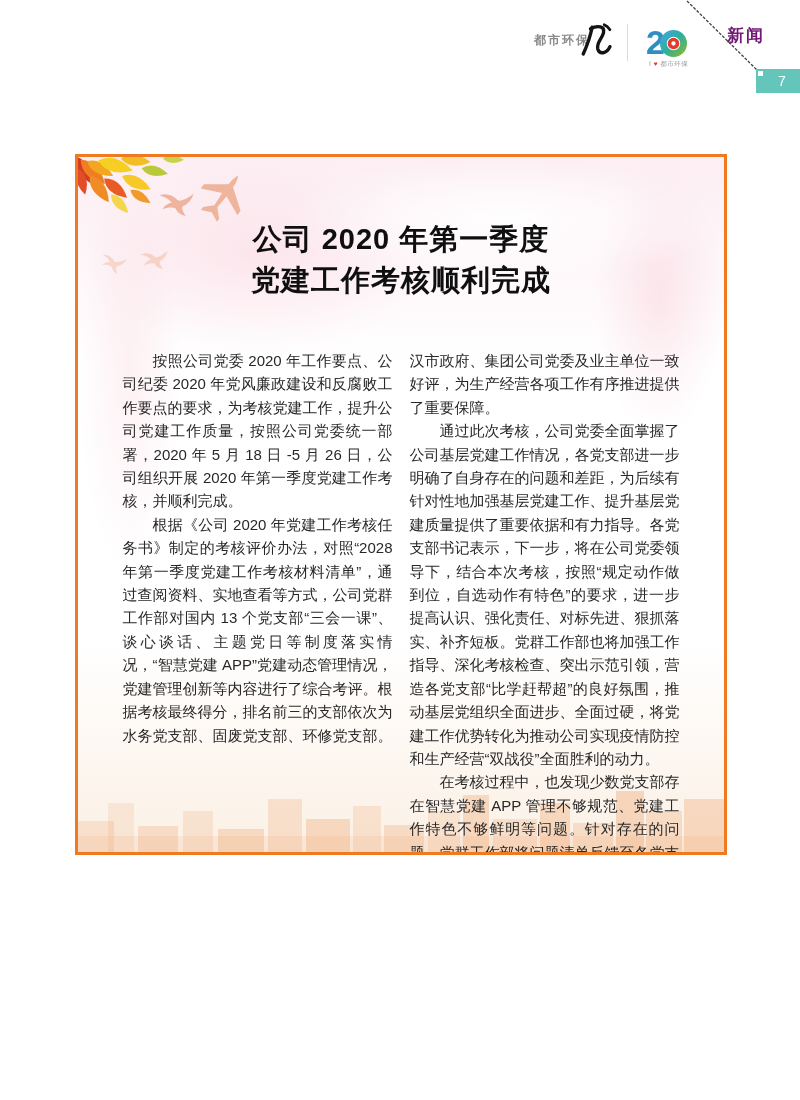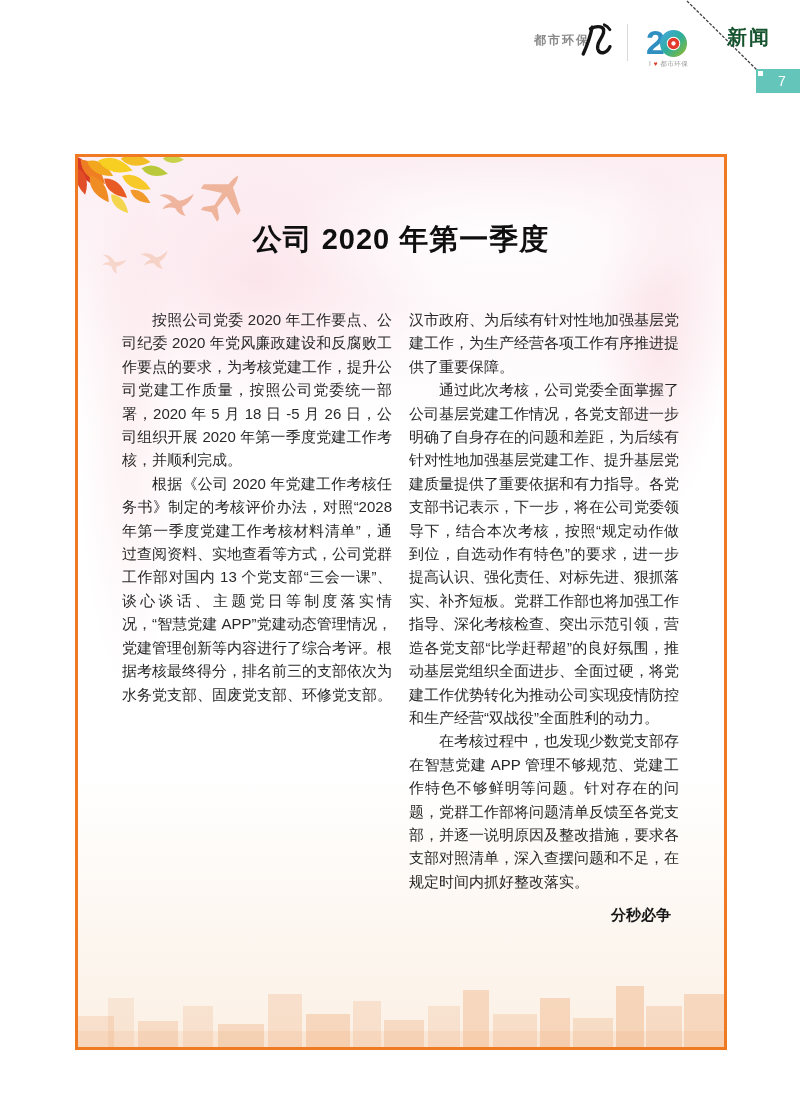--- a/index.html
+++ b/index.html
@@ -23,31 +23,31 @@
   }
   .logo20 .ring{margin-left:-5px;margin-top:2px;}
   .logo-caption{
     position:absolute;left:649px;top:60px;font-size:6.5px;color:#9a9a9a;
     letter-spacing:.5px;white-space:nowrap;
   }
   .logo-caption .heart{color:#e0392b;}
   .diag-line{position:absolute;left:686px;top:0;}
   .section-label{
     position:absolute;left:727px;top:24px;
-    font-size:20px;font-weight:bold;color:#14532d;letter-spacing:2px;
+    font-size:17px;font-weight:bold;color:#701a75;letter-spacing:2px;
   }
   .page-num-box{
     position:absolute;left:756px;top:69px;width:52px;height:24px;
     background:#64c5bb;color:#ffffff;font-size:14px;
     display:flex;align-items:center;justify-content:center;
   }
   .corner-sq{position:absolute;left:2px;top:2px;width:5px;height:5px;background:#ffffff;}
   
   .card{
-    position:absolute;left:75px;top:154px;width:652px;height:896px;
+    position:absolute;left:75px;top:154px;width:652px;height:701px;
     border:3px solid #f07a22;box-sizing:border-box;overflow:hidden;
     background:
       radial-gradient(closest-side at 66% 9%, rgba(255,255,255,.95), rgba(255,255,255,0)),
       radial-gradient(closest-side at 28% 14%, rgba(249,204,216,.40), rgba(249,204,216,0)),
       radial-gradient(closest-side at 90% 20%, rgba(246,192,206,.35), rgba(246,192,206,0)),
       radial-gradient(closest-side at 8% 30%, rgba(250,214,222,.35), rgba(250,214,222,0)),
       linear-gradient(180deg,#fceef3 0%,#ffffff 30%,#ffffff 70%,#fbf0e5 100%);
   }
   .deco{position:absolute;pointer-events:none;}
   .leaves{left:-3px;top:-3px;}
@@ -55,21 +55,21 @@
   .bird-lg{left:82px;top:32px;transform:rotate(-8deg);opacity:.8;}
   .bird-sm1{left:18px;top:92px;transform:scale(.72) rotate(6deg);opacity:.55;}
   .bird-sm2{left:60px;top:88px;transform:scale(.8) rotate(-14deg);opacity:.6;}
   .skyline{left:0;bottom:-1px;}
   .card-title{
     position:relative;margin:62px 0 0;text-align:center;
     font-size:29px;line-height:41px;font-weight:800;color:#0f0f0f;letter-spacing:1px;
   }
   .card-title .line{display:block;}
   .columns{
-    position:relative;display:flex;gap:17px;padding:0 44px;margin-top:48px;
+    position:relative;display:flex;gap:17px;padding:0 44px;margin-top:48px;justify-content:center;
   }
   .col{
     width:270px;flex:0 0 270px;
     font-size:15px;line-height:23.4px;color:#282828;text-align:justify;
   }
   .col p{margin:0;}
   p.indent{text-indent:2em;}
   .signature{
     text-align:right;font-weight:bold;color:#161616;
     margin-top:10px !important;padding-right:8px;
@@ -177,29 +177,30 @@
         <rect x="462" y="22" width="30" height="50" opacity="0.32"></rect>
         <rect x="495" y="42" width="40" height="30" opacity="0.24"></rect>
         <rect x="538" y="10" width="28" height="62" opacity="0.34"></rect>
         <rect x="568" y="30" width="36" height="42" opacity="0.26"></rect>
         <rect x="606" y="18" width="44" height="54" opacity="0.30"></rect>
       </g>
     </svg>
 
     <h1 class="card-title">
       <span class="line">公司 2020 年第一季度</span>
+      <span class="line">党建工作考核顺利完成</span>
     </h1>
 
     <div class="columns">
       <div class="col">
         <p class="indent">按照公司党委 2020 年工作要点、公司纪委 2020 年党风廉政建设和反腐败工作要点的要求，为考核党建工作，提升公司党建工作质量，按照公司党委统一部署，2020 年 5 月 18 日 -5 月 26 日，公司组织开展 2020 年第一季度党建工作考核，并顺利完成。</p>
         <p class="indent">根据《公司 2020 年党建工作考核任务书》制定的考核评价办法，对照“2028 年第一季度党建工作考核材料清单”，通过查阅资料、实地查看等方式，公司党群工作部对国内 13 个党支部“三会一课”、谈心谈话、主题党日等制度落实情况，“智慧党建 APP”党建动态管理情况，党建管理创新等内容进行了综合考评。根据考核最终得分，排名前三的支部依次为水务党支部、固废党支部、环修党支部。</p>
       </div>
       <div class="col">
-        <p>汉市政府、为后续有针对性地加强基层党建工作，为生产经营各项工作有序推进提供了重要保障。</p>
+        <p>汉市政府、集团公司党委及业主单位一致好评，为生产经营各项工作有序推进提供了重要保障。</p>
         <p class="indent">通过此次考核，公司党委全面掌握了公司基层党建工作情况，各党支部进一步明确了自身存在的问题和差距，为后续有针对性地加强基层党建工作、提升基层党建质量提供了重要依据和有力指导。各党支部书记表示，下一步，将在公司党委领导下，结合本次考核，按照“规定动作做到位，自选动作有特色”的要求，进一步提高认识、强化责任、对标先进、狠抓落实、补齐短板。党群工作部也将加强工作指导、深化考核检查、突出示范引领，营造各党支部“比学赶帮超”的良好氛围，推动基层党组织全面进步、全面过硬，将党建工作优势转化为推动公司实现疫情防控和生产经营“双战役”全面胜利的动力。</p>
         <p class="indent">在考核过程中，也发现少数党支部存在智慧党建 APP 管理不够规范、党建工作特色不够鲜明等问题。针对存在的问题，党群工作部将问题清单反馈至各党支部，并逐一说明原因及整改措施，要求各支部对照清单，深入查摆问题和不足，在规定时间内抓好整改落实。</p>
         <p class="signature">分秒必争</p>
       </div>
     </div>
 
   </main>
 </div>
 
 </body></html>

